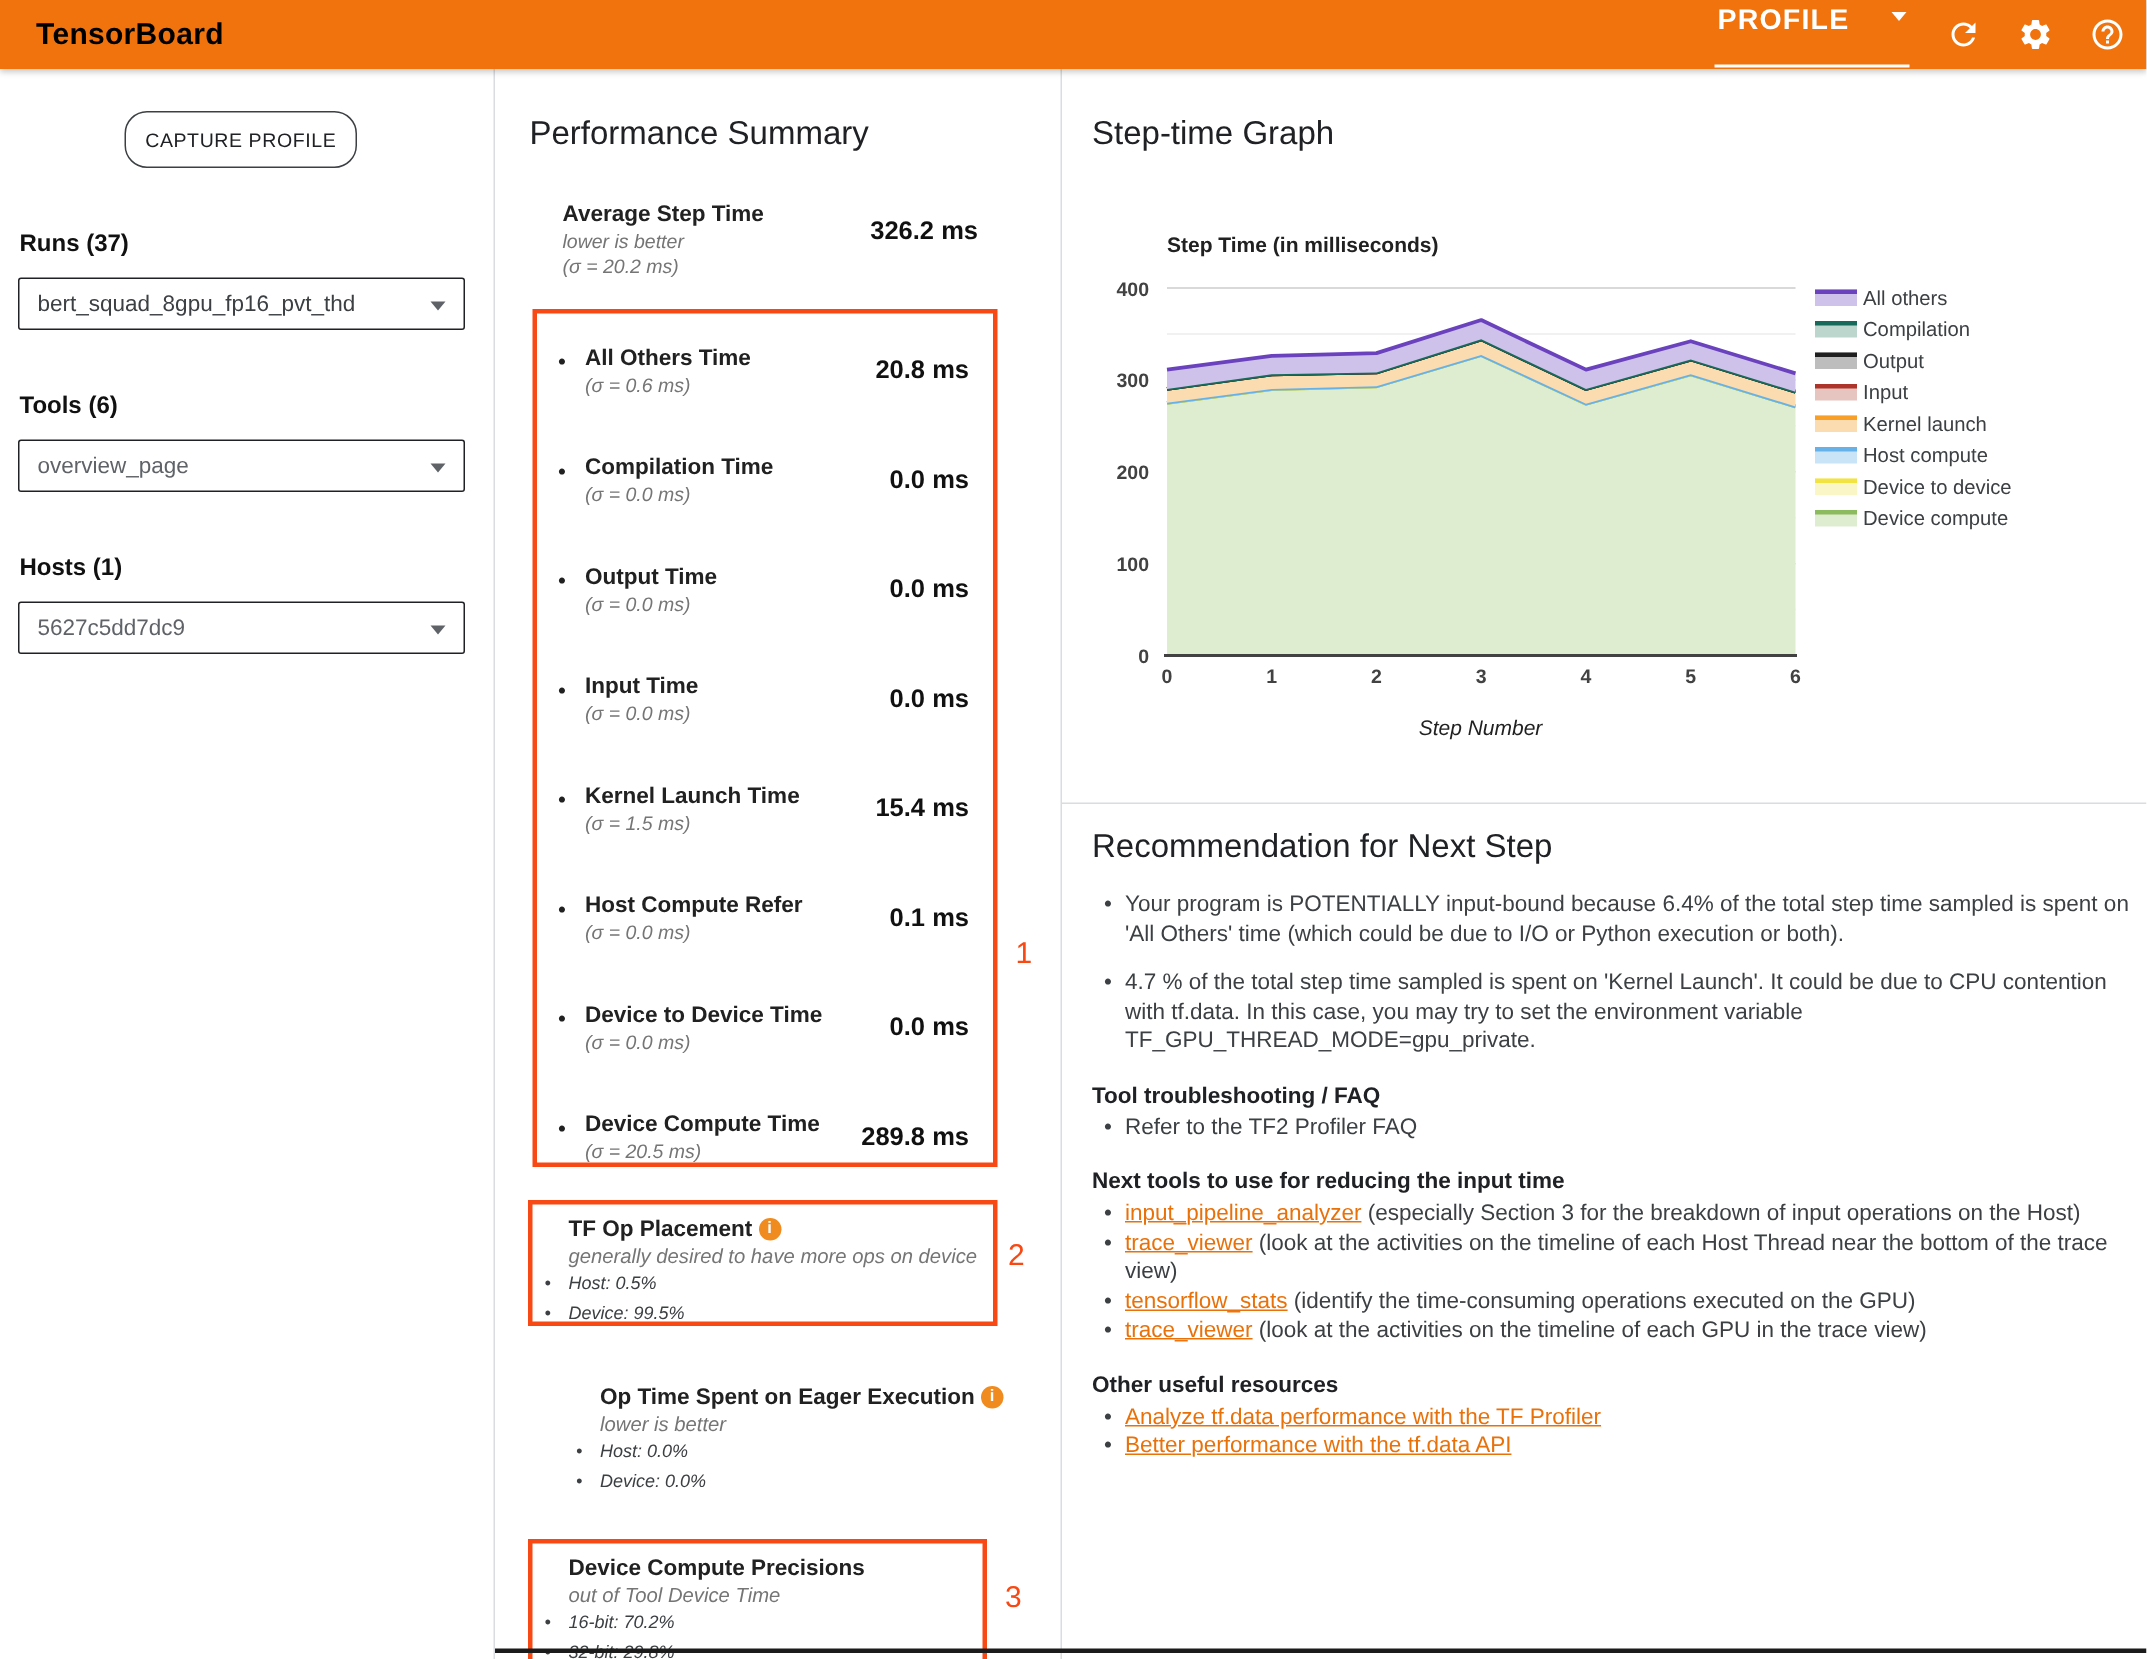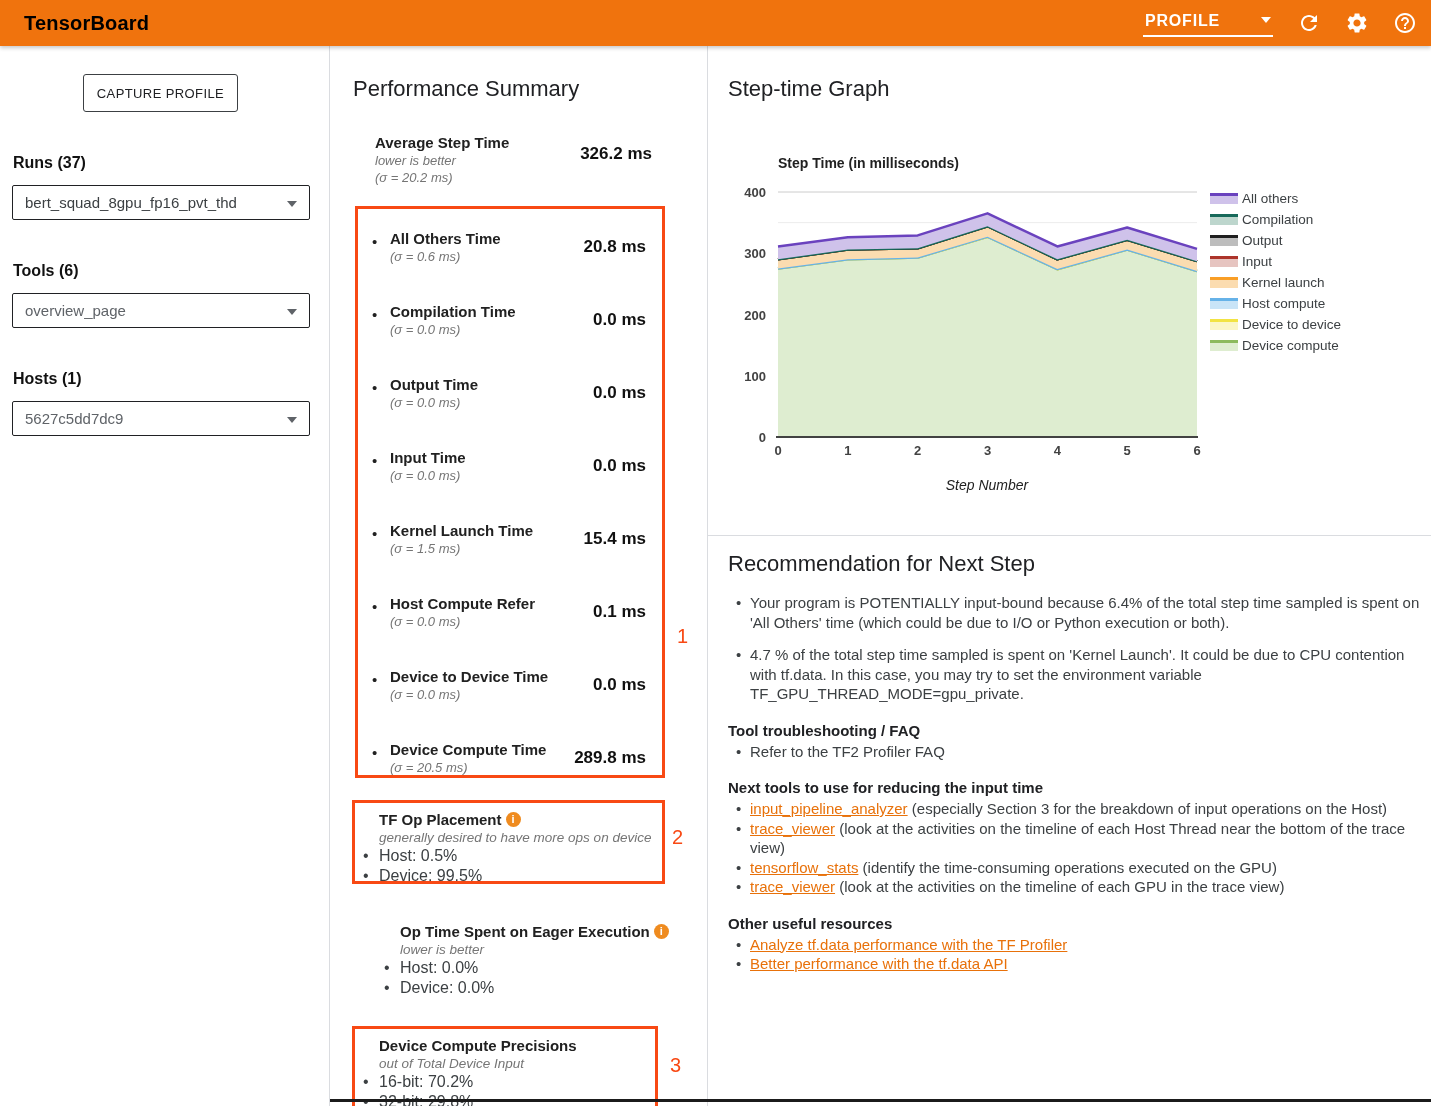--- a/index.html
+++ b/index.html
@@ -6,31 +6,31 @@
   html,body { width:1431px; height:1106px; overflow:hidden; background:#fff;
     font-family:"Liberation Sans", sans-serif; color:#202124; }
   body { position:relative; }
 
   
   .header { position:absolute; left:0; top:0; width:1431px; height:46px;
     background:#f0730d; display:flex; align-items:center; z-index:20;
     box-shadow:0 2px 4px rgba(0,0,0,.22); }
   .hdr-title { color:#000000; font-size:20px; font-weight:700; margin-left:24px; letter-spacing:.2px; }
   .hdr-right { position:absolute; right:14px; top:0; height:46px; display:flex; align-items:center; gap:24px; }
-  .hdr-select { position:relative; width:130px; color:#fff; font-size:16px; font-weight:700;
-    letter-spacing:.8px; border-bottom:2px solid #fff; padding:2px 0 5px 2px; cursor:pointer; }
+  .hdr-select { position:relative; width:130px; color:#fff; font-size:19px; font-weight:700;
+    letter-spacing:.8px; border-bottom:2px solid #fff; padding:2px 0 18px 2px; cursor:pointer; }
   .hdr-caret { position:absolute; right:2px; top:7px; width:0; height:0;
     border-left:5px solid transparent; border-right:5px solid transparent; border-top:6px solid #fff; }
   .hdr-icon { width:24px; height:24px; cursor:pointer; display:block; }
 
   
   .sidebar { position:absolute; left:0; top:46px; width:330px; height:1060px;
     background:#fff; border-right:1px solid #dadce0; }
   .capture-btn { position:absolute; left:83px; top:28px; width:155px; height:38px;
-    background:#fff; border:1px solid #3c4043; border-radius:3px; font-size:13px;
+    background:#fff; border:1px solid #3c4043; border-radius:15px; font-size:13px;
     letter-spacing:.4px; color:#202124; font-family:inherit; cursor:pointer; }
   .side-label { position:absolute; left:13px; font-size:16px; font-weight:700; color:#111; }
   .side-select { position:absolute; left:12px; width:298px; height:35px; border:1px solid #202124;
     border-radius:2px; display:flex; align-items:center; padding:0 30px 0 12px; cursor:pointer; background:#fff; }
   .side-select .val { font-size:15px; color:#3c4043; white-space:nowrap; overflow:hidden; }
   .side-select.dim .val { color:#5f6368; }
   .sel-caret { position:absolute; right:12px; top:15px; width:0; height:0;
     border-left:5px solid transparent; border-right:5px solid transparent; border-top:6px solid #5f6368; }
 
   
@@ -51,21 +51,21 @@
   .ps-item .lbl-wrap { margin-left:18px; }
   .ps-item .val { position:absolute; right:2px; top:7px; font-size:17px; font-weight:700; color:#111; }
 
   .annot { position:absolute; color:#f84914; font-size:20px; font-weight:400; }
 
   .mini-block { position:absolute; padding-top:8px; }
   .box2 { left:22px; top:754px; width:313px; height:84px; }
   .box3 { left:22px; top:980px; width:306px; height:118px; }
   .mini-title { margin-left:24px; font-size:15px; font-weight:700; color:#212121; line-height:18px; }
   .mini-sub { margin-left:24px; font-size:13.5px; font-style:italic; color:#757575; line-height:17px; }
-  .mini-li { position:relative; margin-left:24px; font-size:16px; color:#3c4043; line-height:19.5px; }
+  .mini-li { position:relative; margin-left:24px; font-size:12px; color:#3c4043; line-height:19.5px;font-style:italic; }
   .mini-li::before { content:"•"; position:absolute; left:-16px; color:#3c4043; }
   .info-icon { display:inline-block; width:15px; height:15px; border-radius:50%; background:#ef8b1f;
     color:#fff; font-size:11px; font-weight:700; text-align:center; line-height:15px;
     vertical-align:2px; margin-left:4px; font-style:normal; }
   .eager-block { position:absolute; left:46px; top:869px; width:310px; }
 
   
   .rightcol { position:absolute; left:708px; top:46px; width:723px; height:1060px; background:#fff; }
   .graph-card { position:absolute; left:0; top:0; width:723px; height:490px; border-bottom:1px solid #dadce0; }
   .graph-card .section-title { position:absolute; left:20px; top:30px; }
@@ -222,21 +222,21 @@
     <div class="mini-title"><span>Op Time Spent on Eager Execution</span><span class="info-icon">i</span></div>
     <div class="mini-sub">lower is better</div>
     <div id="eager-items">
         <div class="mini-li">Host: 0.0%</div>
         <div class="mini-li">Device: 0.0%</div>
       </div>
   </div>
 
   <div class="redbox box3 mini-block">
     <div class="mini-title">Device Compute Precisions</div>
-    <div class="mini-sub">out of Total Device Input</div>
+    <div class="mini-sub">out of Tool Device Time</div>
     <div id="box3-items">
         <div class="mini-li">16-bit: 70.2%</div>
         <div class="mini-li">32-bit: 29.8%</div>
       </div>
   </div>
   <div class="annot" style="left:340px; top:1008px;">3</div>
 </div>
 
 <div class="rightcol">
 

